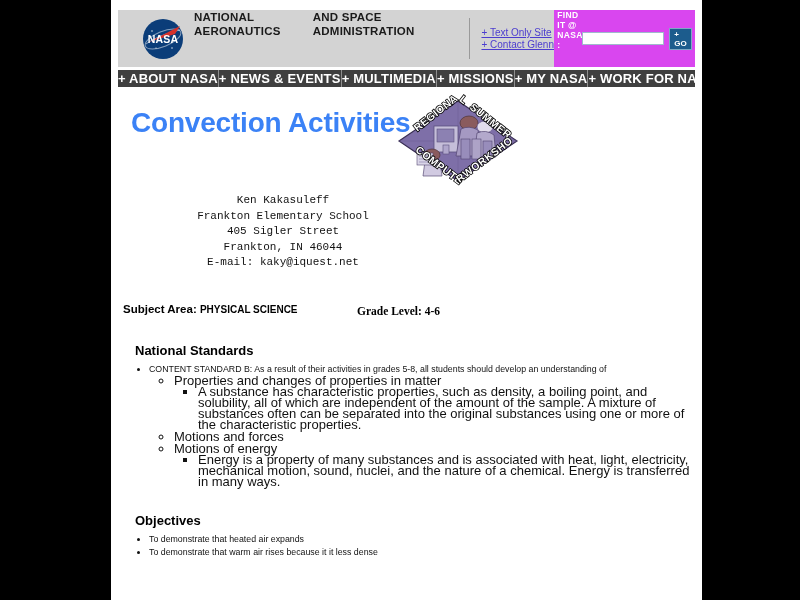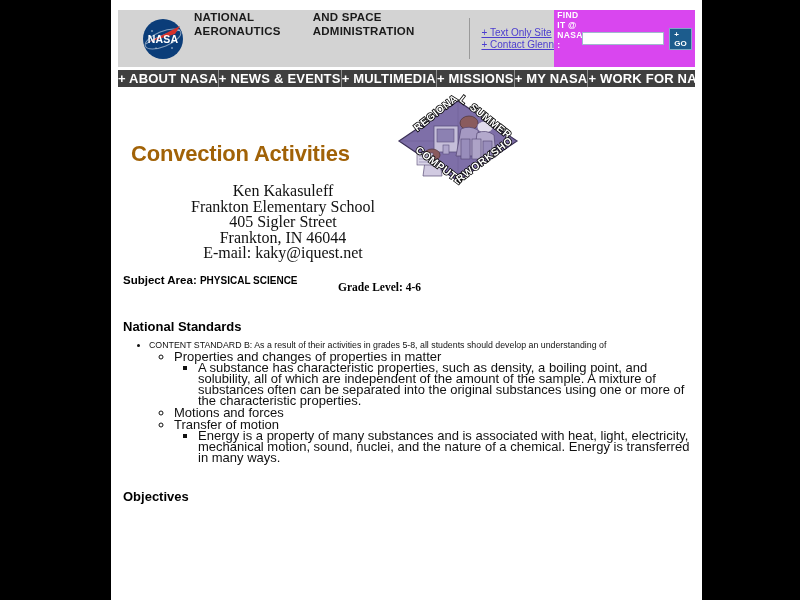--- a/index.html
+++ b/index.html
@@ -158,26 +158,25 @@
   }
 
   .title-row {
     position: relative;
     height: 96px;
   }
   .doc-title {
     position: absolute;
     left: 8px;
     top: 20px;
-    font-size: 22px;
-    font-weight: bold;
-    color: #a16207;
+    font-size: 28px;
+    font-weight: bold;
+    color: #3b82f6;
     font-family: "Liberation Sans", sans-serif;
     letter-spacing: -0.2px;
-    margin-top: 34px;
   }
 
   
   .rscw-logo {
     position: absolute;
     left: 268px;
     top: 6px;
     width: 135px;
     height: 96px;
   }
@@ -186,31 +185,33 @@
     font-family: "Liberation Serif", serif;
     font-weight: bold;
     font-size: 11.5px;
     color: #000000;
     margin: 8px 0 0 0px;
     padding-left: 0px;
   }
 
   .address {
     text-align: center;
-    font-size: 16px;
+    font-size: 11px;
     line-height: 15.5px;
     color: #111111;
+    margin-top: 10px;
     width: 320px;
-    font-family: Liberation Serif, serif;
+    font-family: Liberation Mono, monospace;
   }
 
   .meta-row {
     display: flex;
-    margin-top: 12px;
-    align-items: flex-start;
+    margin-top: 26px;
+    align-items: flex-end;
+    gap: 19px;
   }
   .subject-area {
     width: 215px;
     font-size: 11.5px;
     font-weight: bold;
     line-height: 14px;
     color: #000000;
     font-family: "Liberation Sans", sans-serif;
   }
   .subject-area .small {
@@ -221,21 +222,21 @@
     font-weight: bold;
     color: #000000;
     padding-top: 8px;
     font-family: Liberation Serif, serif;
   }
 
   h2.section {
     font-size: 13px;
     font-weight: bold;
     color: #000000;
-    margin: 26px 0 6px 0;
+    margin: 26px 0 6px 12px;
     font-family: "Liberation Sans", sans-serif;
   }
 
   ul.lvl1 {
     margin: 0 0 0 0;
     padding-left: 26px;
     list-style-type: disc;
   }
   ul.lvl2 {
     margin: 0;
@@ -397,29 +398,37 @@
               <ul class="lvl3">
                 <li>
                   <span>A substance has characteristic properties, such as density, a boiling point, and solubility, all of which are independent of the amount of the sample. A mixture of substances often can be separated into the original substances using one or more of the characteristic properties.</span>
                 </li>
               </ul>
             </li>
             <li>
               <span>Motions and forces</span>
             </li>
             <li>
-              <span>Transfer of motion</span>
+              <span>Motions of energy</span>
               <ul class="lvl3">
                 <li>
                   <span>Energy is a property of many substances and is associated with heat, light, electricity, mechanical motion, sound, nuclei, and the nature of a chemical. Energy is transferred in many ways.</span>
                 </li>
               </ul>
             </li>
           </ul>
         </li>
       </ul>
 
       <h2 class="section">Objectives</h2>
 
+      <ul class="lvl1 objectives-list">
+        <li>
+          <span>To demonstrate that heated air expands</span>
+        </li>
+        <li>
+          <span>To demonstrate that warm air rises because it it less dense</span>
+        </li>
+      </ul>
 
     </div>
   </div>
 </div>
 
 </body></html>

